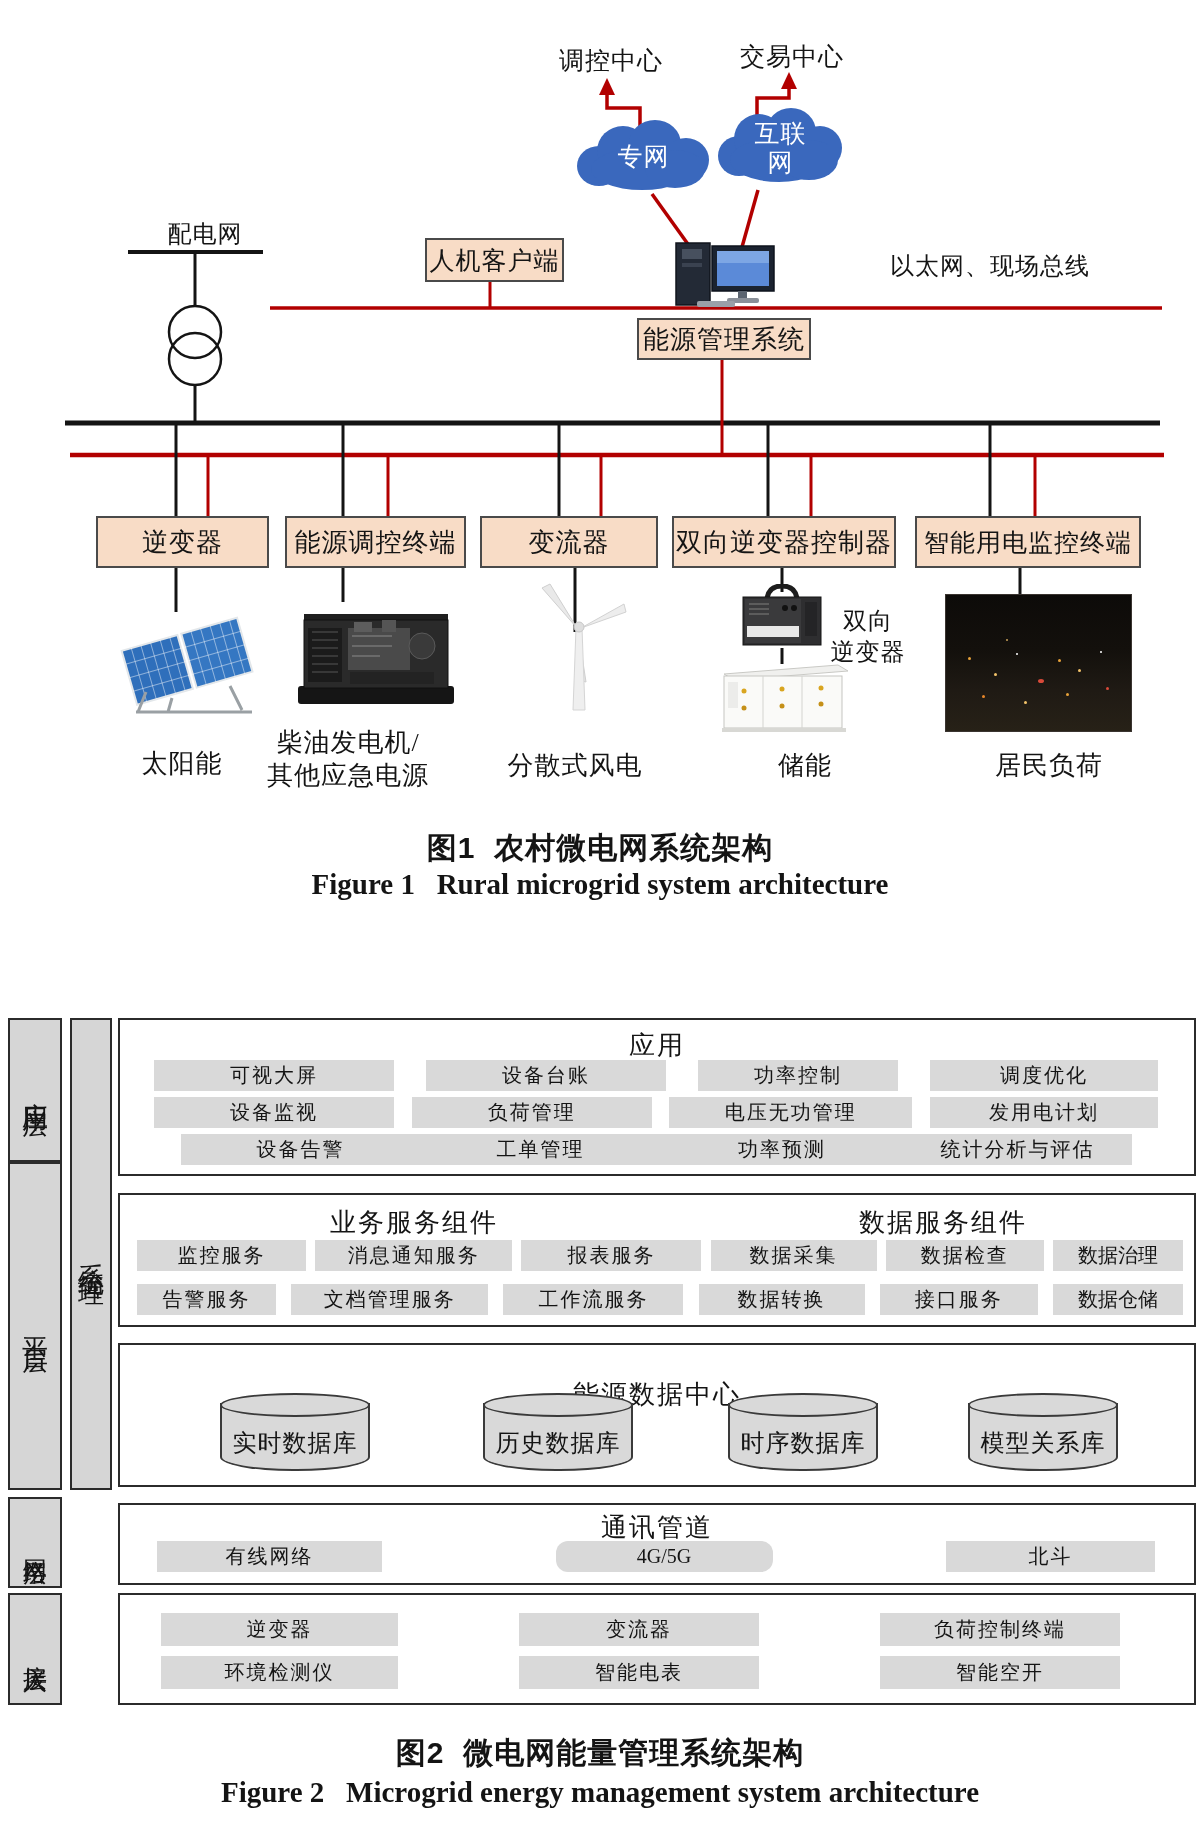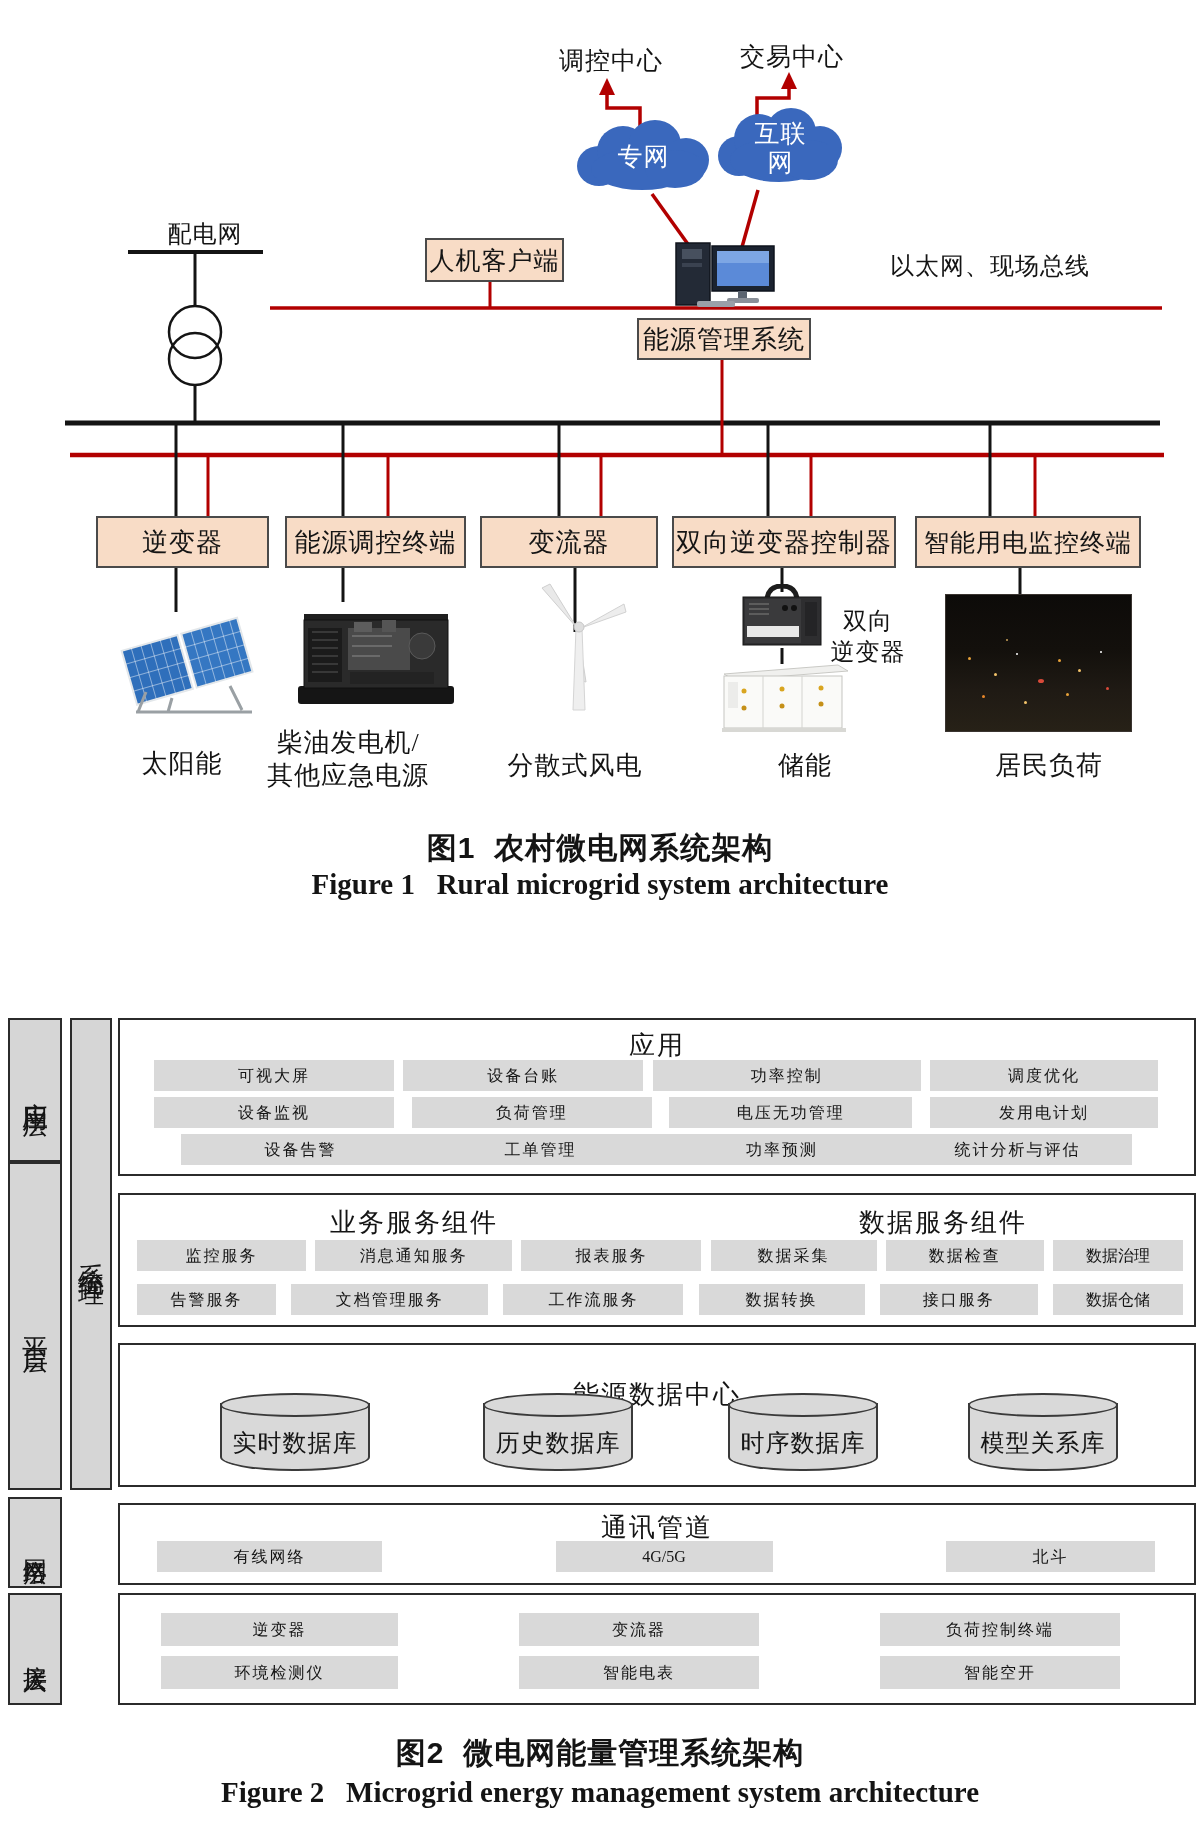--- a/index.html
+++ b/index.html
@@ -24,21 +24,21 @@
         font-family:"Liberation Sans","DejaVu Sans",sans-serif;white-space:pre;letter-spacing:1px;}
   .cap-en{position:absolute;left:0;width:1200px;text-align:center;font-size:29px;font-weight:700;
         font-family:"Liberation Serif","DejaVu Serif",serif;white-space:pre;}
   
   .layer-col{position:absolute;background:#d6d6d6;border:2px solid #2b2b2b;
         display:flex;align-items:center;justify-content:center;}
   .vtext{writing-mode:vertical-rl;font-size:26px;letter-spacing:6px;}
   .f2block{position:absolute;background:#ffffff;border:2px solid #2b2b2b;}
   .f2head{position:absolute;left:0;width:100%;text-align:center;font-size:26px;letter-spacing:2px;}
   .f2row{position:absolute;left:0;right:0;display:flex;justify-content:space-between;}
-  .gi{background:#d9d9d9;font-size:16px;height:31px;line-height:31px;text-align:center;
+  .gi{background:#d9d9d9;font-size:20px;height:31px;line-height:31px;text-align:center;
       letter-spacing:2px;overflow:hidden;}
   .cyl{position:absolute;width:150px;height:82px;}
   .cyl .cbody{position:absolute;top:10px;left:0;width:146px;height:66px;background:#d9d9d9;
       border:2px solid #3a3a3a;border-top:none;border-radius:0 0 73px 73px / 0 0 14px 14px;}
   .cyl .ctop{position:absolute;top:0;left:0;width:146px;height:20px;background:#d9d9d9;
       border:2px solid #3a3a3a;border-radius:50%;}
   .cyl .clabel{position:absolute;top:34px;left:0;width:100%;text-align:center;font-size:24px;letter-spacing:1px;}
 </style>
 </head>
 <body>
@@ -261,21 +261,21 @@
 
   <div class="layer-col" style="left:70px;top:1018px;width:38px;height:468px;">
       <span class="vtext">系统管理</span>
     </div>
 
   <div class="f2block" style="left:118px;top:1018px;width:1074px;height:154px;">
     <div class="f2head" style="top:8px;">应用</div>
     <div class="f2row" style="top:40px;padding:0 36px 0 34px;">
       <div class="gi" style="width:240px;">可视大屏</div>
       <div class="gi" style="width:240px;">设备台账</div>
-      <div class="gi" style="width:268px;text-align:center;">功率控制</div>
+      <div class="gi" style="width:200px;text-align:center;">功率控制</div>
       <div class="gi" style="width:228px;">调度优化</div>
     </div>
     <div class="f2row" style="top:77px;padding:0 36px 0 34px;">
       <div class="gi" style="width:240px;">设备监视</div>
       <div class="gi" style="width:240px;">负荷管理</div>
       <div class="gi" style="width:243px;">电压无功管理</div>
       <div class="gi" style="width:228px;">发用电计划</div>
     </div>
     <div class="f2row" style="top:114px;padding:0 36px 0 34px;justify-content:center;">
       <div class="gi" style="width:240px;">设备告警</div>
@@ -327,21 +327,21 @@
       <div class="cbody"></div>
         <div class="ctop"></div>
       <div class="clabel">模型关系库</div>
     </div>
   </div>
 
   <div class="f2block" style="left:118px;top:1503px;width:1074px;height:78px;">
     <div class="f2head" style="top:5px;">通讯管道</div>
     <div class="f2row" style="top:36px;padding:0 39px 0 37px;">
       <div class="gi" style="width:225px;">有线网络</div>
-      <div class="gi" style="width:217px;letter-spacing:0;">4G/5G</div>
+      <div class="gi" style="width:217px;letter-spacing:0;border-radius:12px;">4G/5G</div>
       <div class="gi" style="width:209px;">北斗</div>
     </div>
   </div>
 
   <div class="f2block" style="left:118px;top:1593px;width:1074px;height:108px;">
     <div class="f2row" style="top:18px;padding:0 74px 0 41px;">
       <div class="gi" style="width:237px;height:33px;line-height:33px;">逆变器</div>
       <div class="gi" style="width:240px;height:33px;line-height:33px;">变流器</div>
       <div class="gi" style="width:240px;height:33px;line-height:33px;">负荷控制终端</div>
     </div>

